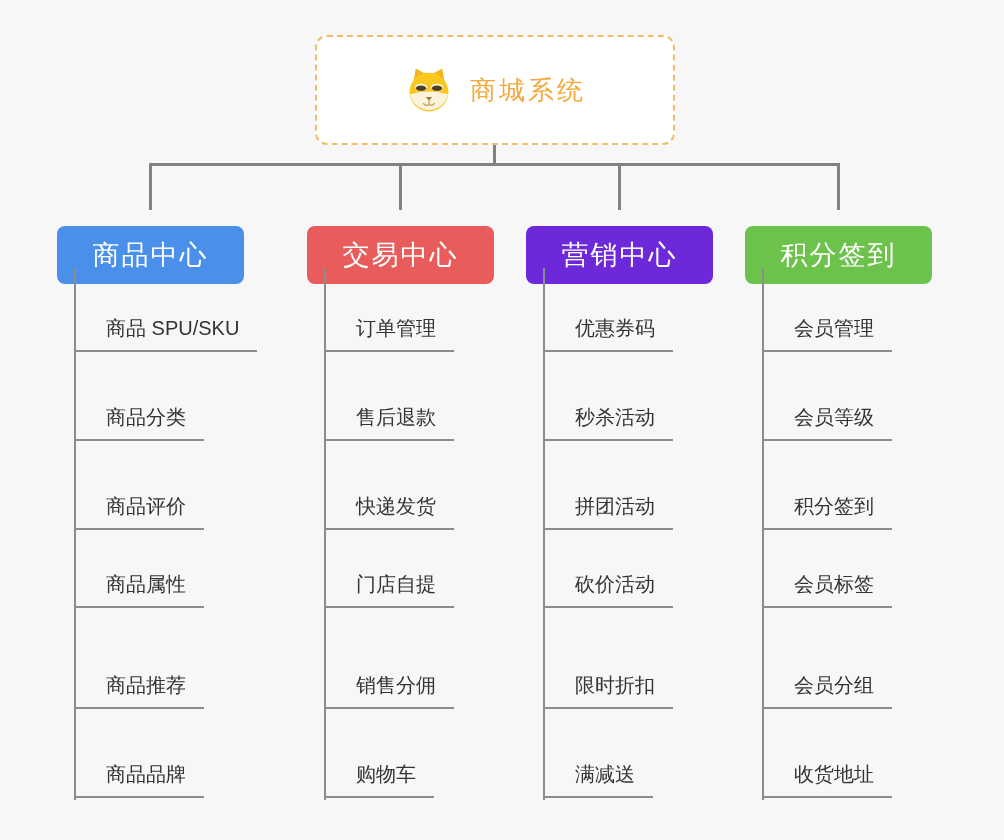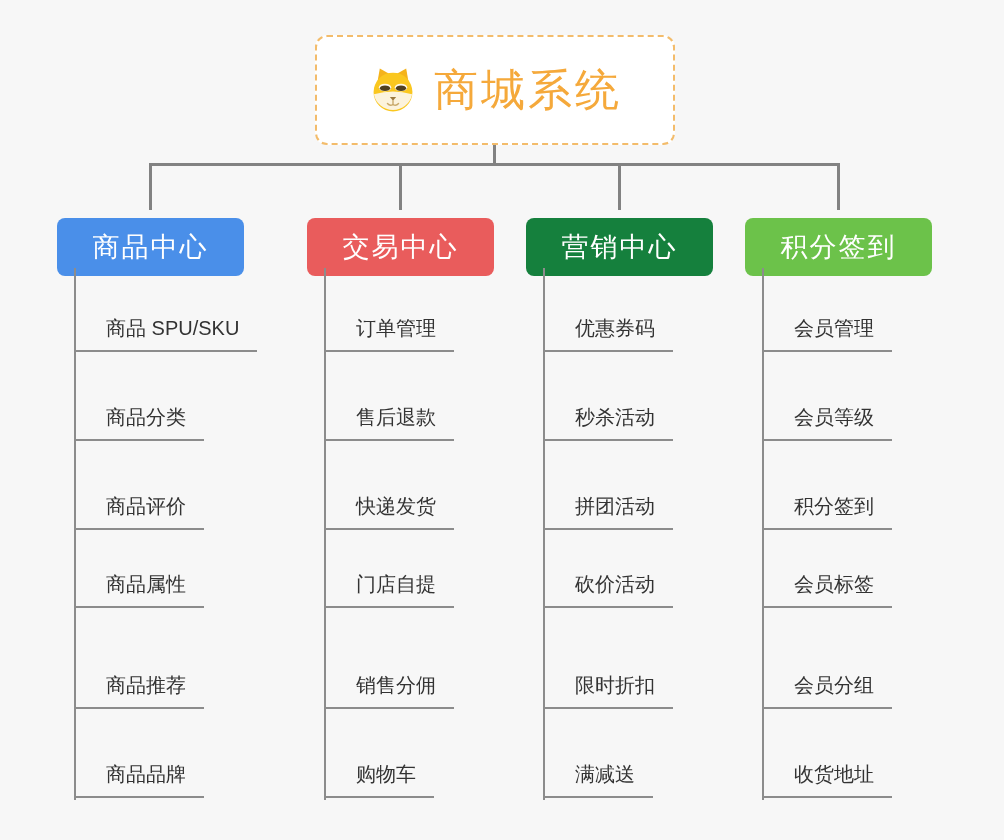--- a/index.html
+++ b/index.html
@@ -19,41 +19,41 @@
   #canvas{position:relative;width:1004px;height:840px;}
 
   
   .root-node{
     position:absolute;left:315px;top:35px;width:360px;height:110px;
     background:#FFFFFF;border:2px dashed var(--root-border);border-radius:12px;
     display:flex;align-items:center;justify-content:center;gap:16px;
     cursor:pointer;
   }
   .root-title{
-    font-size:44px;color:var(--root-text);letter-spacing:3px;font-weight:400;
+    font-size:26px;color:var(--root-text);letter-spacing:3px;font-weight:400;
     white-space:nowrap;
   }
   .dog-icon{width:50px;height:50px;flex:0 0 auto;}
 
   
   .line{position:absolute;background:var(--connector);}
   .root-drop{left:493px;top:145px;width:3px;height:21px;}
   .h-line{left:149px;top:163px;width:691px;height:3px;}
 
   
   .branch{position:absolute;top:210px;width:250px;height:610px;}
   .branch.b0{left:57px;}
   .branch.b1{left:307px;}
   .branch.b2{left:526px;}
   .branch.b3{left:745px;}
 
   .top-drop{position:absolute;left:92px;top:-46px;width:3px;height:46px;background:var(--connector);}
 
   .branch-header{
-    position:absolute;left:0;top:8px;width:187px;height:58px;
+    position:absolute;left:0;top:16px;width:187px;height:58px;
     border-radius:8px;display:flex;align-items:center;justify-content:center;
     cursor:pointer;
   }
   .branch-header span{
     color:#FFFFFF;font-size:27px;letter-spacing:2px;font-weight:400;white-space:nowrap;
   }
 
   .trunk{position:absolute;left:17px;top:58px;width:2px;height:532px;background:var(--underline);}
 
   .items{position:absolute;left:0;top:0;width:100%;height:100%;}
@@ -133,21 +133,21 @@
   <div class="item">门店自提</div>
 
   <div class="item">销售分佣</div>
 
   <div class="item">购物车</div>
 </div>
   </div>
 
   <div class="branch b2">
     <div class="top-drop"></div>
-    <div class="branch-header" style="background: #15803d;">
+    <div class="branch-header" style="background: #6d28d9;">
       <span>营销中心</span>
     </div>
     <div class="trunk"></div>
     <div class="items">
   <div class="item">优惠券码</div>
 
   <div class="item">秒杀活动</div>
 
   <div class="item">拼团活动</div>
 

